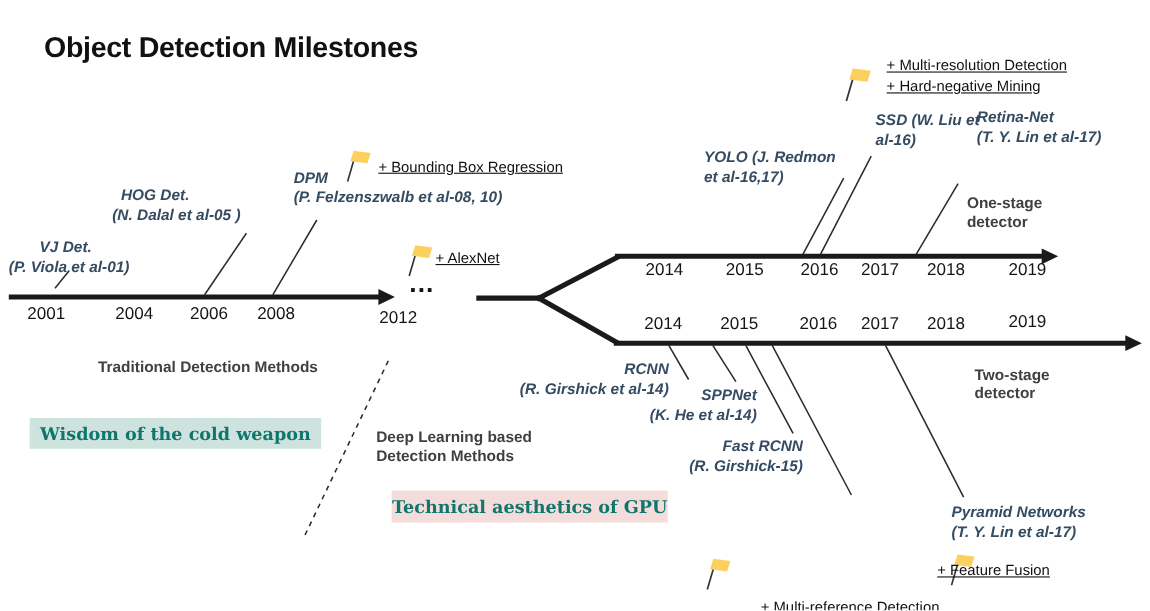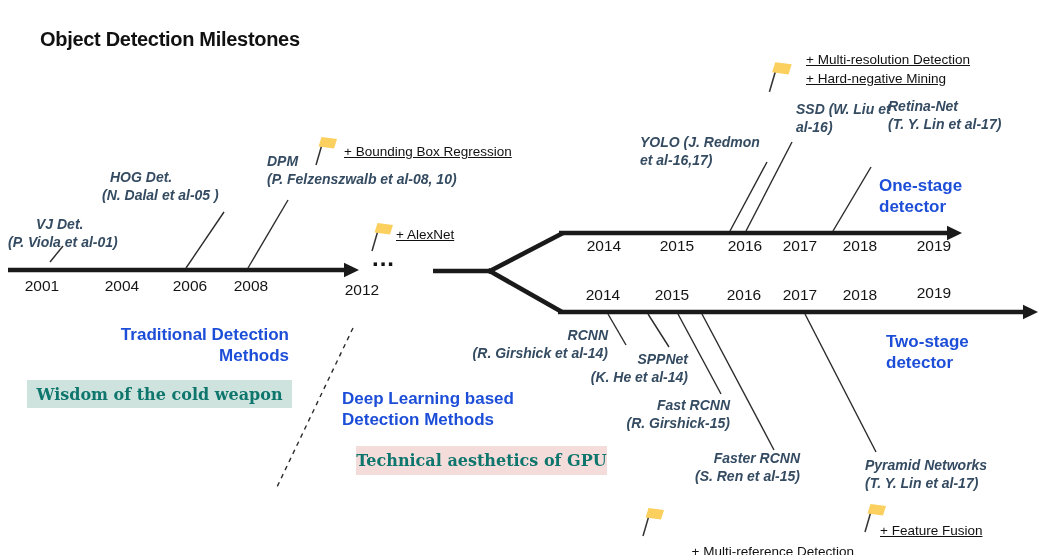--- a/index.html
+++ b/index.html
@@ -1,25 +1,25 @@
 <!DOCTYPE html>
 <html><head>
 <meta charset="utf-8">
 <style>
   html,body{margin:0;padding:0;background:#fff;}
   #canvas{
     position:relative;width:1045px;height:555px;background:#ffffff;overflow:hidden;
     font-family:"Liberation Sans",sans-serif;
   }
   .abs{position:absolute;}
-  #title{left:40px;top:28px;font-size:20px;font-weight:bold;color:#111;letter-spacing:-0.3px;}
+  #title{left:40px;top:28px;font-size:26px;font-weight:bold;color:#111;letter-spacing:-0.3px;}
   .navy{color:#344b61;font-weight:bold;font-style:italic;font-size:14px;line-height:1.28;}
   .navy .cite{white-space:nowrap;}
   .year{font-size:15.5px;color:#151515;width:48px;text-align:center;}
-  .blackbold{font-weight:bold;color:#1d4ed8;font-size:17px;line-height:1.22;}
+  .blackbold{font-weight:bold;color:#404040;font-size:14px;line-height:1.22;}
   .flaglabel{font-size:13.5px;color:#111;text-decoration:underline;white-space:nowrap;line-height:1.35;}
   .tagline{
     font-family:"DejaVu Serif",serif;font-weight:bold;font-size:16px;color:#0f766e;
     display:flex;align-items:center;justify-content:center;
   }
   #teal-box{left:27px;top:380px;width:265px;height:28px;background:#cfe3de;}
   #pink-box{left:340px;top:446px;width:251px;height:29px;background:#f4dcda;margin-left:16px;}
   svg{display:block;}
   .indent28{margin-left:28px;margin-top:11px;}
   .indent8{margin-left:8px;}
@@ -116,21 +116,21 @@
   </svg>
   <div class="abs ralign" style="left:681px;top:503px;width:173px;margin-top:40px;">
     <div class="flaglabel" style="position:static;">+ Multi-reference Detection</div>
     <div class="flaglabel" style="position:static;">(Anchors Boxes)</div>
   </div>
 
   <svg class="abs" style="left:861px;top:501px;" width="27" height="33" viewBox="0 0 27 33">
     <line x1="4" y1="31" x2="11" y2="7" stroke="#333" stroke-width="1.5"></line>
     <polygon points="9.5,3 25,5 22,14.5 6.5,12.5" fill="#fcd05f"></polygon>
   </svg>
-  <div class="abs flaglabel" style="left:880px;top:510px;margin-top:12px;">+ Feature Fusion</div>
+  <div class="abs flaglabel" style="left:852px;top:510px;">+ Feature Fusion</div>
 
   <div class="abs year" style="left:580px;top:237px;">2014</div>
   <div class="abs year" style="left:653px;top:237px;">2015</div>
   <div class="abs year" style="left:721px;top:237px;">2016</div>
   <div class="abs year" style="left:776px;top:237px;">2017</div>
   <div class="abs year" style="left:836px;top:237px;">2018</div>
   <div class="abs year" style="left:910px;top:237px;">2019</div>
   <div class="abs blackbold" style="left:879px;top:176px;width:92px;">One-stage detector</div>
 
   <div class="abs navy" style="left:640px;top:134px;width:132px;">YOLO (J. Redmon et al-16,17)</div>
@@ -153,22 +153,18 @@
     <div class="cite">(R. Girshick et al-14)</div>
   </div>
   <div class="abs navy ralign" style="left:538px;top:351px;width:150px;">
     <div>SPPNet</div>
     <div class="cite">(K. He et al-14)</div>
   </div>
   <div class="abs navy ralign" style="left:580px;top:397px;width:150px;">
     <div>Fast RCNN</div>
     <div class="cite">(R. Girshick-15)</div>
   </div>
-  <div class="abs navy ralign" style="left:650px;top:450px;width:150px;">
-    <div>Faster RCNN</div>
-    <div class="cite">(S. Ren et al-15)</div>
-  </div>
   <div class="abs navy" style="left:865px;top:457px;">
     <div>Pyramid Networks</div>
     <div class="cite">(T. Y. Lin et al-17)</div>
   </div>
 
 </div>
 
 </body></html>

